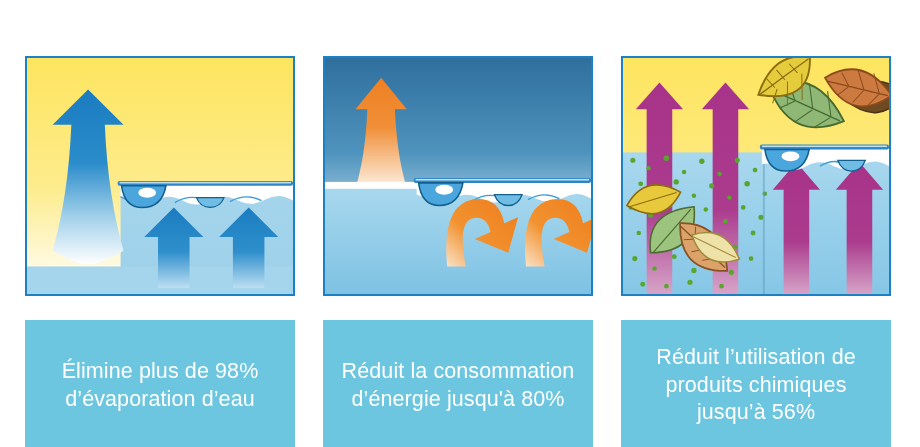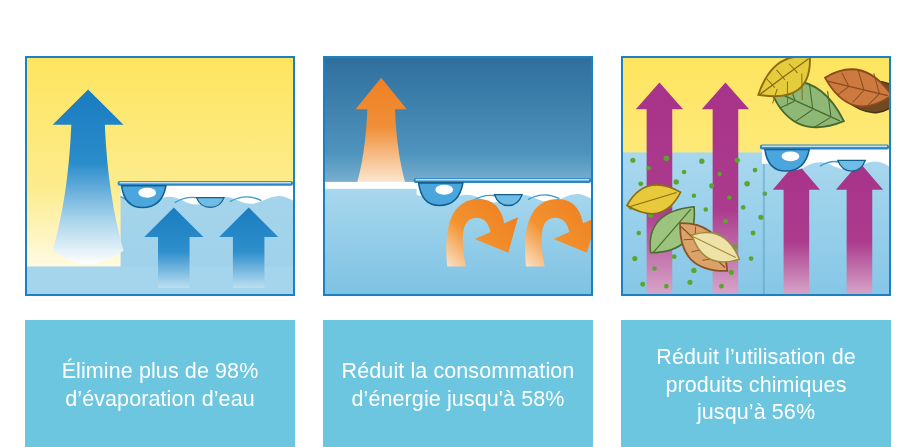--- a/index.html
+++ b/index.html
@@ -136,21 +136,21 @@
           <path d="M95 127 Q98 150 116 150 Q136 150 140 127 Z" fill="#4aa6dd" stroke="#13608f" stroke-width="1.6"></path>
           <ellipse cx="121" cy="134" rx="9" ry="5" fill="#ffffff"></ellipse>
           <path d="M172 139 Q176 150 186 150 Q196 150 200 139 Z" fill="#6fbde4" stroke="#13608f" stroke-width="1.3"></path>
 
           <path fill="url(#ocur2)" d="M124 212 Q118 150 150 144 Q176 140 182 168 L196 162 L186 198 L152 184 L168 177 Q164 160 150 163 Q134 167 143 212 Z"></path>
           <path fill="url(#ocur2)" d="M204 212 Q198 150 230 144 Q256 140 262 168 L276 162 L266 198 L232 184 L248 177 Q244 160 230 163 Q214 167 223 212 Z"></path>
         </g>
       </svg>
     </div>
     <div class="caption">
-      <p>Réduit la consommation d’énergie jusqu'à 58%</p>
+      <p>Réduit la consommation d’énergie jusqu'à 80%</p>
     </div>
   </div>
 
   <div class="panel p3">
     <div class="illus">
       <svg viewBox="0 0 270 240" preserveAspectRatio="none">
         <defs>
           <linearGradient id="sky3" x1="0" y1="0" x2="0" y2="1">
             <stop offset="0%" stop-color="#fde55f"></stop>
             <stop offset="60%" stop-color="#fdeb86"></stop>

